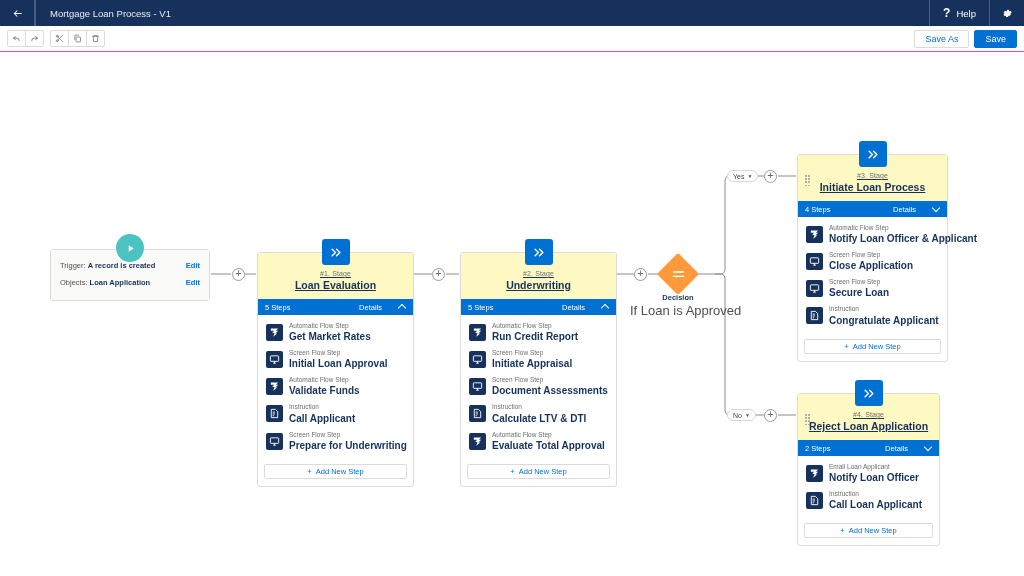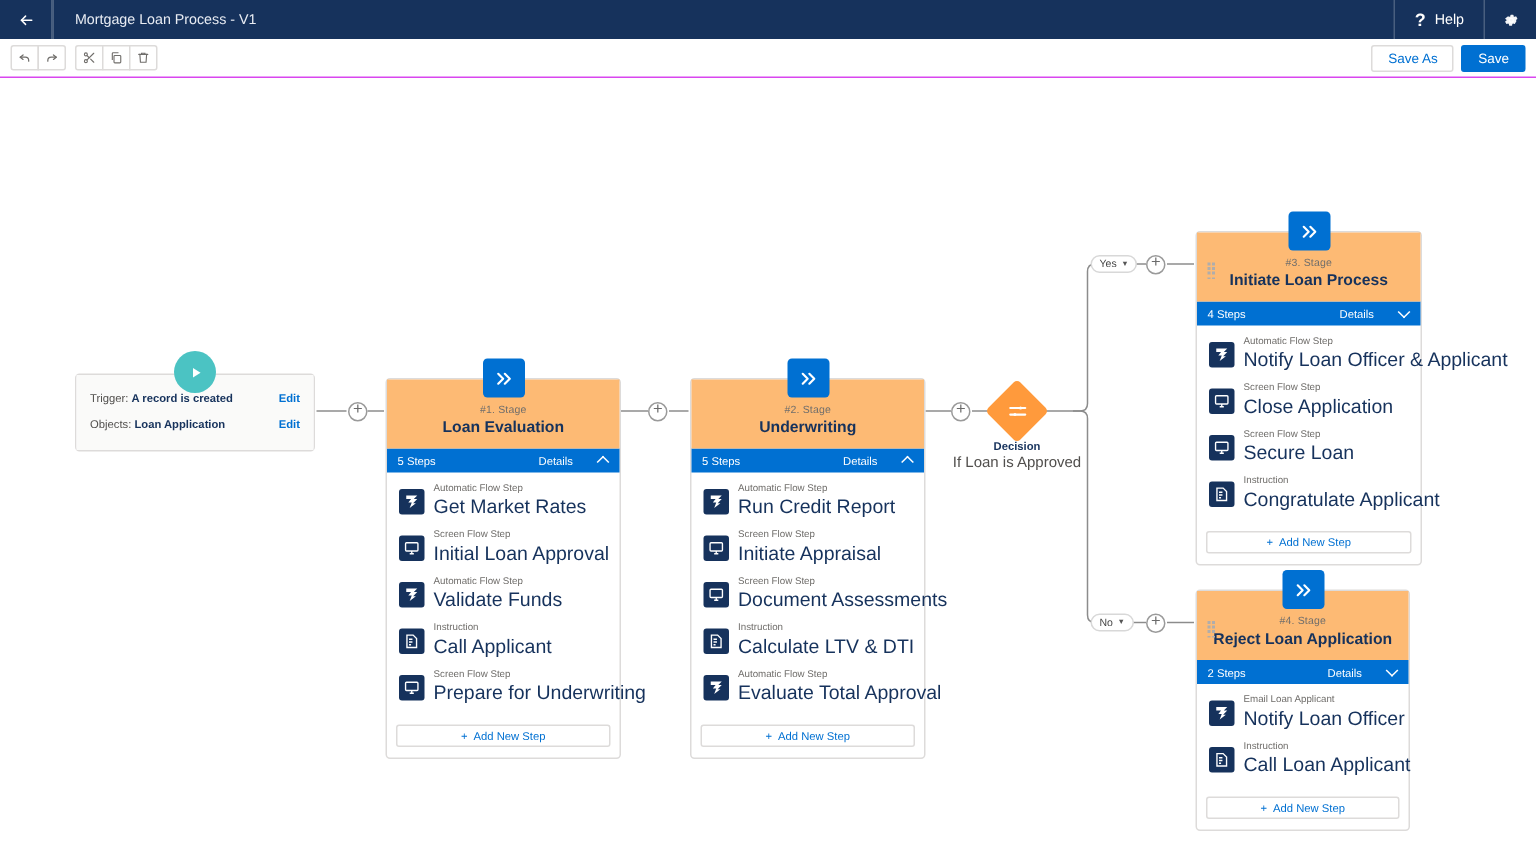--- a/index.html
+++ b/index.html
@@ -181,21 +181,22 @@
     background: #0070d2;
     border-radius: 3px;
     display: flex; align-items: center; justify-content: center;
     color: #fff;
     z-index: 5;
   }
   .stage-head {
     position: relative;
     padding: 17px 8px 8px 8px;
     text-align: center;
-    background: #fdba74;
+    background: #fef9c3;
+    text-decoration: underline;
   }
   .stage-num { font-size: 7px; color: #706e6b; letter-spacing: .1px; }
   .stage-title { font-size: 10.5px; font-weight: bold; color: #16325c; margin-top: 2px; white-space: nowrap; }
   .drag-handle {
     position: absolute; left: 7px; top: 20px;
     display: grid;
     grid-template-columns: 1.6px 1.6px;
     grid-auto-rows: 1.6px;
     gap: 1.6px;
     cursor: grab;
@@ -228,21 +229,21 @@
   }
   .step-icon {
     width: 17px; height: 17px;
     background: #16325c;
     border-radius: 2px;
     flex: 0 0 17px;
     display: flex; align-items: center; justify-content: center;
   }
   .step-txt { min-width: 0; }
   .step-type { font-size: 6.5px; color: #706e6b; line-height: 1.25; }
-  .step-name { font-size: 13px; font-weight: normal; color: #16325c; line-height: 1.3; white-space: nowrap; }
+  .step-name { font-size: 10px; font-weight: bold; color: #16325c; line-height: 1.3; white-space: nowrap; }
   .add-step {
     margin: 4px 6px 7px 6px;
     height: 15px;
     border: 1px solid #dddbda;
     border-radius: 2px;
     background: #fff;
     color: #0070d2;
     font-size: 7.5px;
     display: flex; align-items: center; justify-content: center; gap: 4px;
     cursor: pointer;
@@ -262,21 +263,21 @@
     margin: 0 auto;
     position: relative;
     cursor: pointer;
   }
   .diamond-inner {
     position: absolute; inset: 0;
     transform: rotate(-45deg);
     display: flex; align-items: center; justify-content: center;
   }
   .decision-label { font-size: 7.5px; font-weight: bold; color: #16325c; margin-top: 4px; white-space: nowrap; }
-  .decision-sub { font-size: 10px; color: #514f4d; margin-top: 1px; white-space: nowrap; }
+  .decision-sub { font-size: 13px; color: #514f4d; margin-top: 1px; white-space: nowrap; }
 </style>
 </head>
 <body>
 
 <div class="appbar">
   <div class="appbar-back">
     <svg width="11" height="11" viewBox="0 0 24 24" fill="none" stroke="#ffffff" stroke-width="2.2" stroke-linecap="round" stroke-linejoin="round">
       <line x1="20" y1="12" x2="5" y2="12"></line>
         <polyline points="11 18 5 12 11 6"></polyline>
     </svg>

